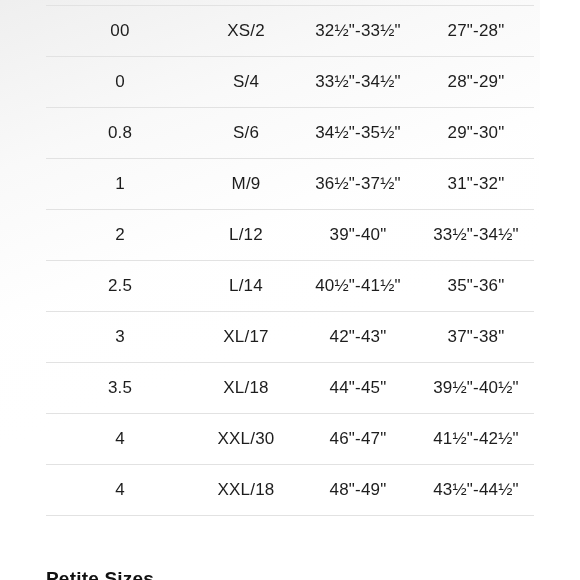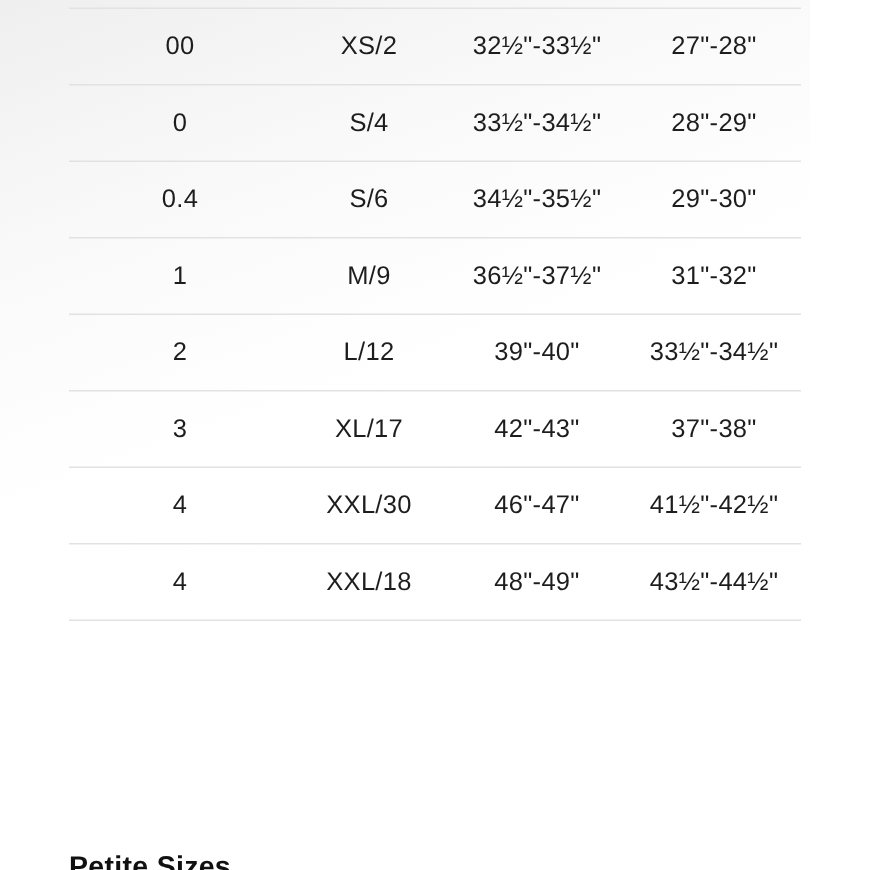--- a/index.html
+++ b/index.html
@@ -87,42 +87,54 @@
           <td class="col-bust">32½"-33½"</td>
           <td class="col-waist">27"-28"</td>
         </tr>
         <tr>
           <td class="col-numeric">0</td>
           <td class="col-alpha">S/4</td>
           <td class="col-bust">33½"-34½"</td>
           <td class="col-waist">28"-29"</td>
         </tr>
         <tr>
-          <td class="col-numeric">0.4</td>
+          <td class="col-numeric">0.8</td>
           <td class="col-alpha">S/6</td>
           <td class="col-bust">34½"-35½"</td>
           <td class="col-waist">29"-30"</td>
         </tr>
         <tr>
           <td class="col-numeric">1</td>
           <td class="col-alpha">M/9</td>
           <td class="col-bust">36½"-37½"</td>
           <td class="col-waist">31"-32"</td>
         </tr>
         <tr>
           <td class="col-numeric">2</td>
           <td class="col-alpha">L/12</td>
           <td class="col-bust">39"-40"</td>
           <td class="col-waist">33½"-34½"</td>
         </tr>
         <tr>
+          <td class="col-numeric">2.5</td>
+          <td class="col-alpha">L/14</td>
+          <td class="col-bust">40½"-41½"</td>
+          <td class="col-waist">35"-36"</td>
+        </tr>
+        <tr>
           <td class="col-numeric">3</td>
           <td class="col-alpha">XL/17</td>
           <td class="col-bust">42"-43"</td>
           <td class="col-waist">37"-38"</td>
+        </tr>
+        <tr>
+          <td class="col-numeric">3.5</td>
+          <td class="col-alpha">XL/18</td>
+          <td class="col-bust">44"-45"</td>
+          <td class="col-waist">39½"-40½"</td>
         </tr>
         <tr>
           <td class="col-numeric">4</td>
           <td class="col-alpha">XXL/30</td>
           <td class="col-bust">46"-47"</td>
           <td class="col-waist">41½"-42½"</td>
         </tr>
         <tr>
           <td class="col-numeric">4</td>
           <td class="col-alpha">XXL/18</td>

